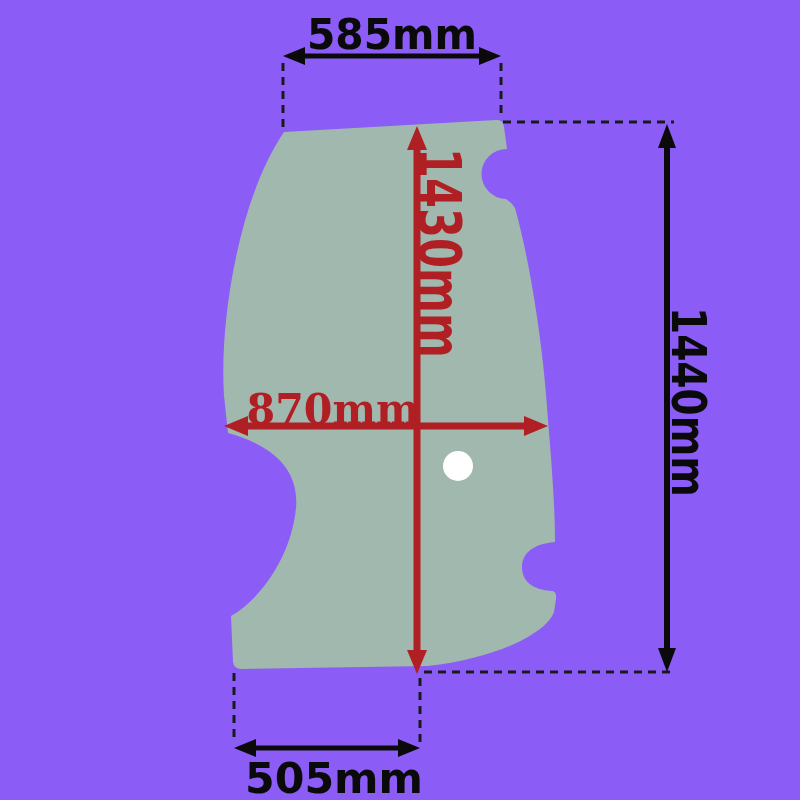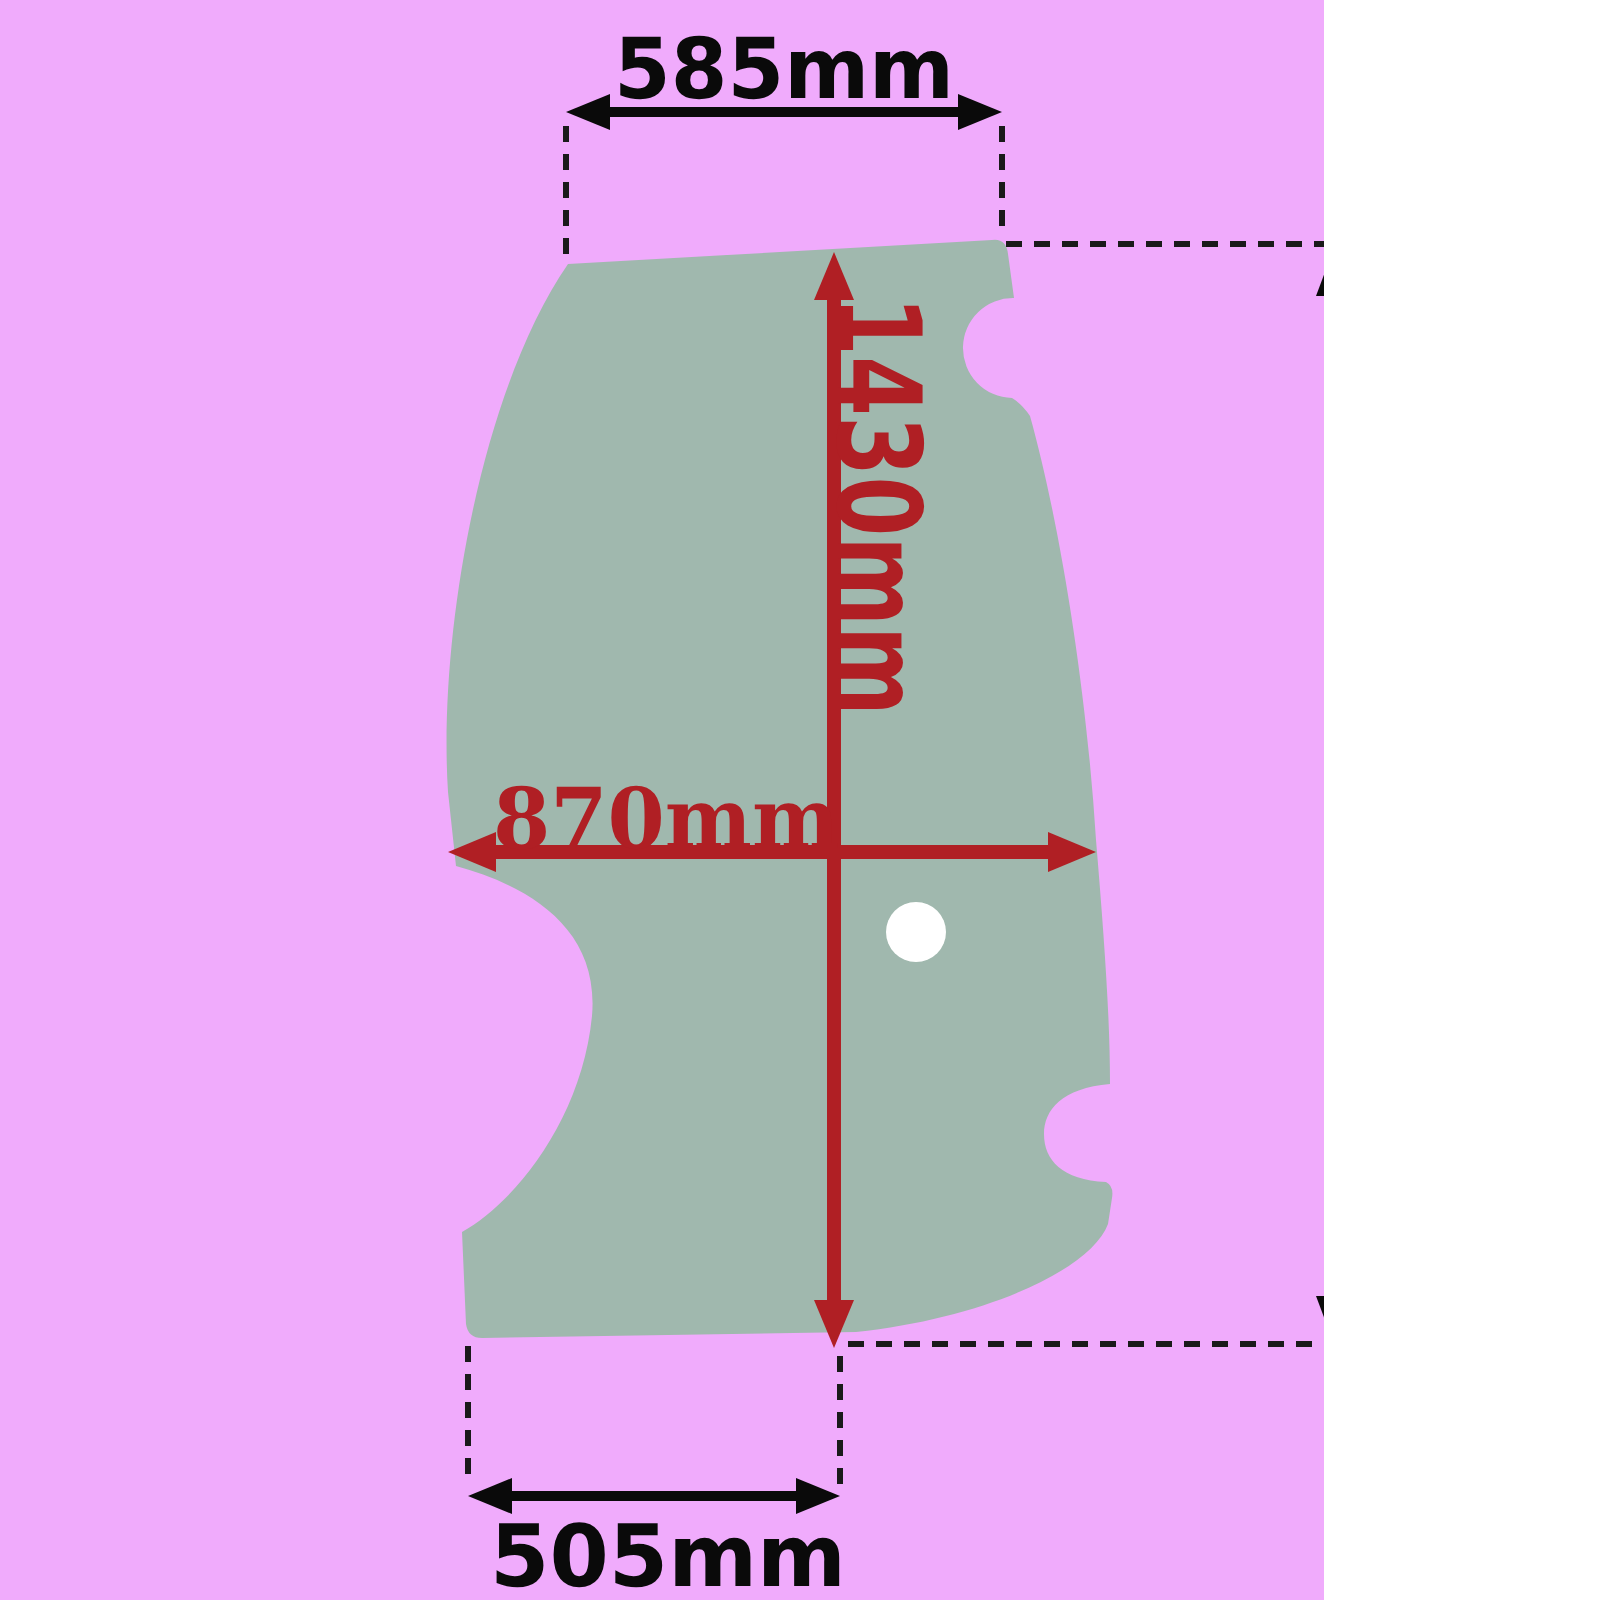--- a/index.html
+++ b/index.html
@@ -1,19 +1,19 @@
 <!DOCTYPE html>
 <html><head>
 <meta charset="utf-8">
 <style>
   html,body{margin:0;padding:0;background:#ffffff;}
   #stage{
     position:relative;
-    width:662px;height:800px;
-    background:#f0abfc;
+    width:800px;height:800px;
+    background:#8b5cf6;
     overflow:hidden;
     font-family:"DejaVu Sans", sans-serif;
   }
   svg{display:block;}
   .dim-text-black{
     font-family:"DejaVu Sans", sans-serif;
     font-weight:bold;
     fill:#0a0a0a;
   }
   .dim-text-red{

